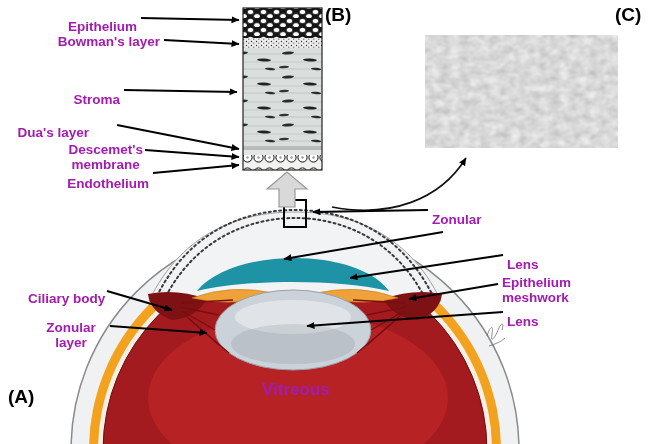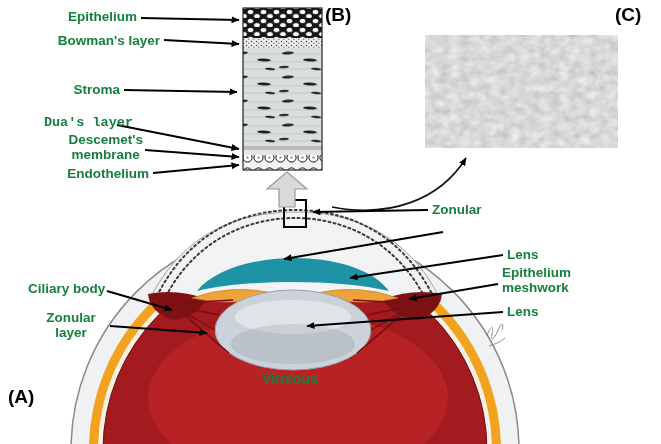--- a/index.html
+++ b/index.html
@@ -3,25 +3,25 @@
 <meta charset="utf-8">
 <style>
   html,body{margin:0;padding:0;background:#fff;}
   .canvas{
     position:relative;width:661px;height:444px;overflow:hidden;background:#fff;
     font-family:"Liberation Sans",sans-serif;
   }
   .canvas svg{position:absolute;left:0;top:0;}
   .lbl{
     position:absolute;font-weight:700;font-size:13.5px;line-height:15px;
-    color:#15803d;white-space:nowrap;
+    color:#a21caf;white-space:nowrap;margin-top:10px;
   }
   .lbl.center{text-align:center;white-space:normal;}
   .panel-letter{position:absolute;font-weight:700;font-size:19px;color:#000;}
-  .vitreous{font-size:14px;}
+  .vitreous{font-size:17px;}
 </style>
 </head>
 <body>
 
 <div class="canvas">
 
   <svg width="661" height="444" viewBox="0 0 661 444">
     <defs>
       <marker id="arr" markerWidth="9" markerHeight="8" refX="7.5" refY="3.5" orient="auto" markerUnits="userSpaceOnUse">
         <path d="M0,0 L8,3.5 L0,7 Z" fill="#000"></path>
@@ -135,23 +135,23 @@
       <line x1="107" y1="291" x2="172" y2="310" marker-end="url(#arr)"></line>
       <line x1="110" y1="326" x2="207" y2="333" marker-end="url(#arr)"></line>
     </g>
   </svg>
 
   <div class="panel-letter" style="left:8px;top:386px;">(A)</div>
   <div class="panel-letter" style="left:325px;top:4px;">(B)</div>
   <div class="panel-letter" style="left:615px;top:4px;">(C)</div>
 
   <div class="lbl" style="top:9px;right:524px;">Epithelium</div>
-  <div class="lbl" style="top:33px;right:501px;padding-left:20px;">Bowman's layer</div>
+  <div class="lbl" style="top:24px;right:501px;padding-left:20px;">Bowman's layer</div>
   <div class="lbl" style="top:82px;right:541px;">Stroma</div>
-  <div class="lbl" style="top:115px;right:528px;font-family:Liberation Mono, monospace;">Dua's layer</div>
+  <div class="lbl" style="top:115px;right:572px;">Dua's layer</div>
   <div class="lbl" style="top:166px;right:512px;">Endothelium</div>
   <div class="lbl center" style="top:132px;right:518px;">
     <div>Descemet's</div>
     <div>membrane</div>
   </div>
 
   <div class="lbl" style="left:432px;top:202px;">Zonular</div>
   <div class="lbl" style="left:507px;top:247px;">Lens</div>
   <div class="lbl" style="left:502px;top:265px;">
     <div>Epithelium</div>

